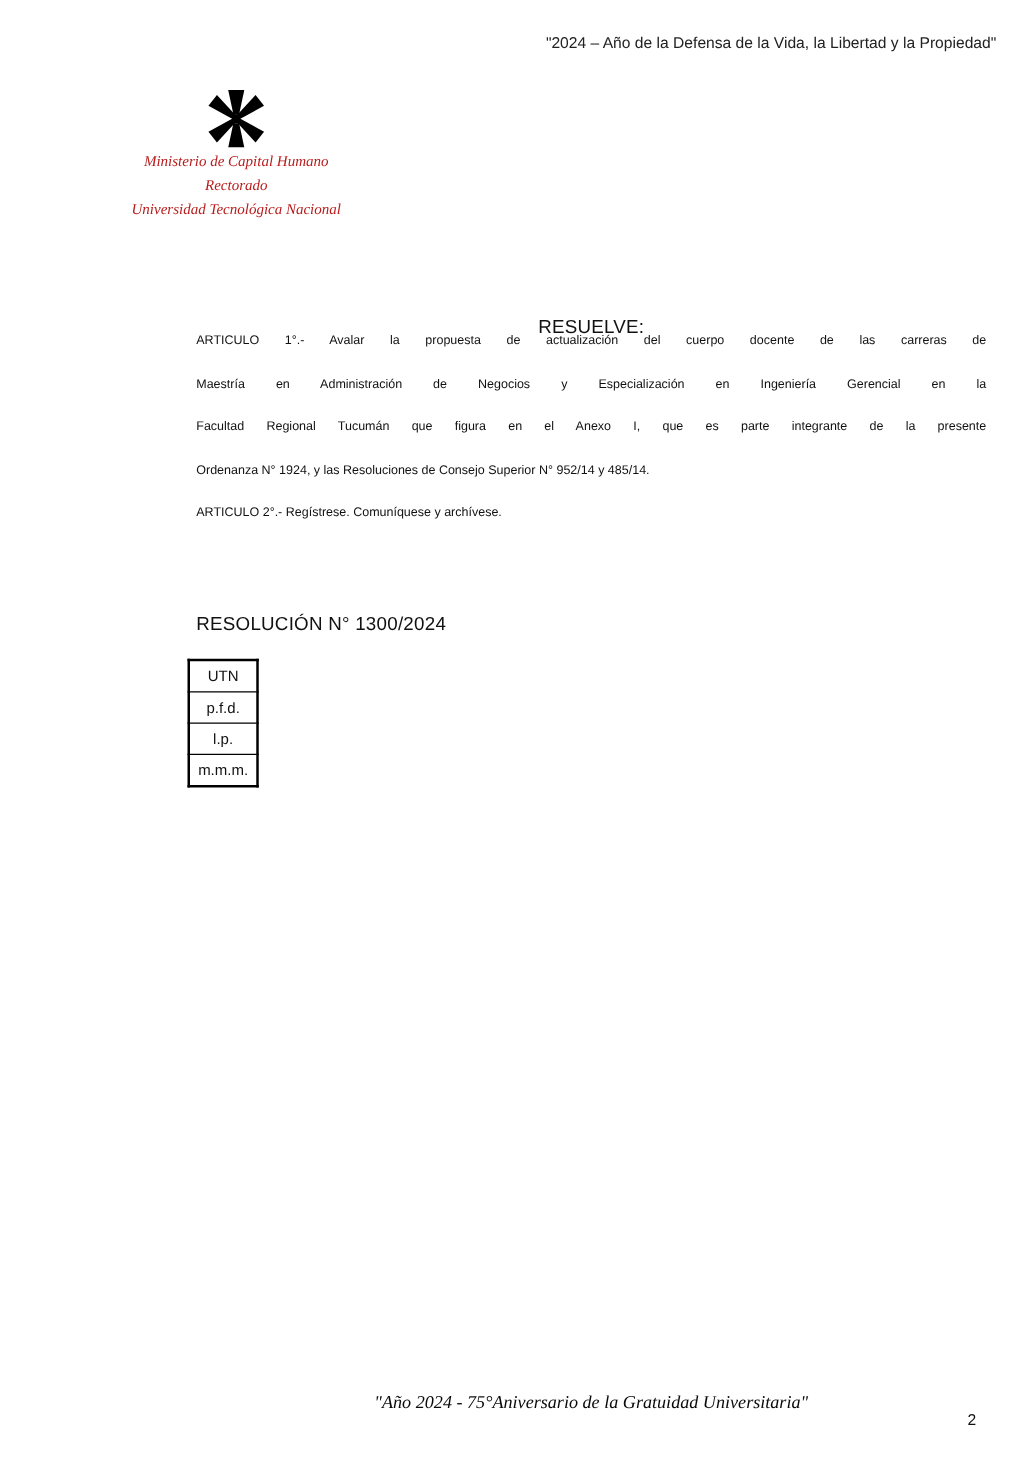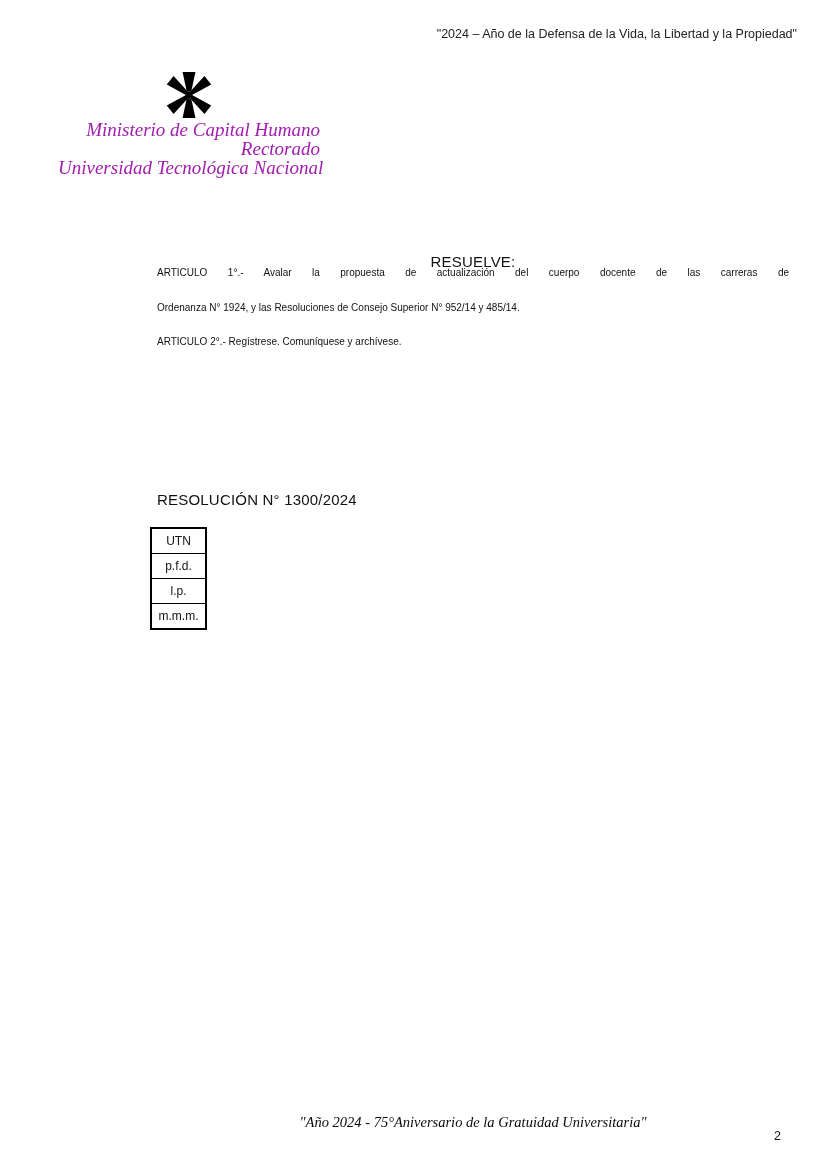--- a/index.html
+++ b/index.html
@@ -24,25 +24,24 @@
   .letterhead{
     position:absolute;
     top:72px; left:58px;
     width:262px;
     text-align:center;
   }
   .logo-wrap{ width:48px; height:46px; margin:0 auto 2px auto; }
   .letterhead .lh-line{
     font-family:"Liberation Serif", serif;
     font-style:italic;
-    font-size:19px;
+    font-size:12px;
     line-height:19px;
-    color:#a21caf;
+    color:#b91c1c;
     white-space:nowrap;
-    text-align:right;
   }
   
   .resuelve{
     position:absolute;
     top:212px; left:157px; width:632px;
     text-align:center;
     font-size:15px;
     letter-spacing:.2px;
     margin-top:41px;
   }
@@ -125,20 +124,22 @@
     </div>
     <div class="lh-line">Ministerio de Capital Humano</div>
     <div class="lh-line">Rectorado</div>
     <div class="lh-line">Universidad Tecnológica Nacional</div>
   </div>
 
   <div class="resuelve">RESUELVE:</div>
 
   <div class="body-par">
     <div class="line just">ARTICULO 1°.- Avalar la propuesta de actualización del cuerpo docente de las carreras de</div>
+    <div class="line just">Maestría en Administración de Negocios y Especialización en Ingeniería Gerencial en la</div>
+    <div class="line just">Facultad Regional Tucumán que figura en el Anexo I, que es parte integrante de la presente</div>
     <div class="line">Ordenanza N° 1924, y las Resoluciones de Consejo Superior N° 952/14 y 485/14.</div>
     <div class="line">ARTICULO 2°.- Regístrese. Comuníquese y archívese.</div>
   </div>
 
   <div class="resolucion">RESOLUCIÓN N° 1300/2024</div>
 
   <table class="sig-table">
     <tbody>
       <tr>
         <td>UTN</td>

